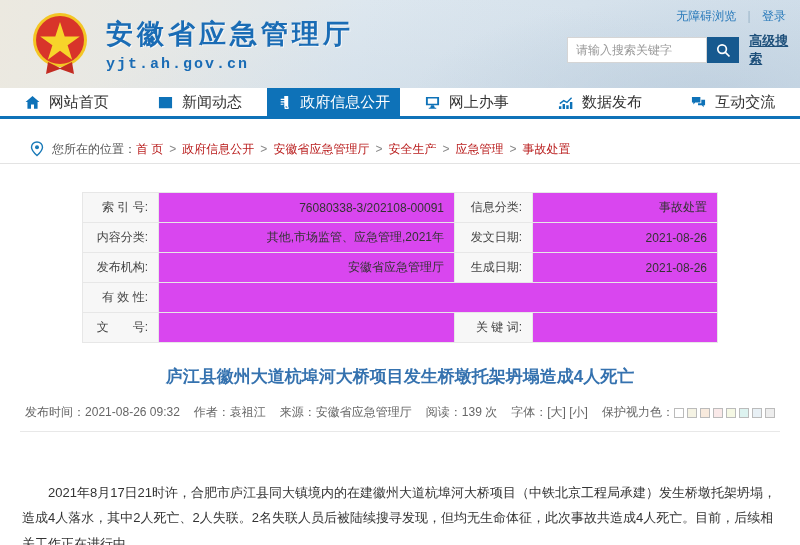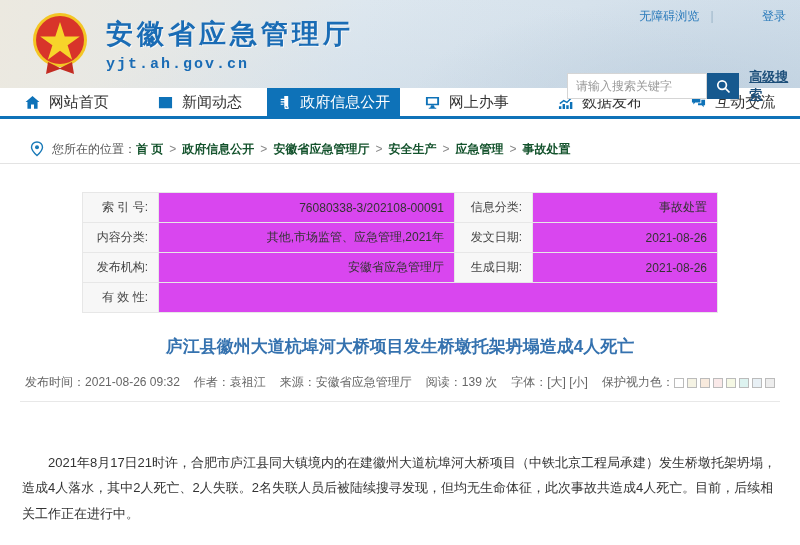--- a/index.html
+++ b/index.html
@@ -10,48 +10,48 @@
   }
   
   .banner {
     position:relative; height:88px;
     background:
       radial-gradient(ellipse 420px 150px at 88% 115%, rgba(176,196,214,.55), rgba(176,196,214,0) 70%),
       radial-gradient(ellipse 520px 180px at 55% 140%, rgba(199,214,227,.5), rgba(199,214,227,0) 70%),
       linear-gradient(100deg,#ece9e0 0%, #e6e8e6 22%, #dde7ef 45%, #d6e2ec 72%, #cfdde9 100%);
   }
   .topbar { position:absolute; top:8px; right:14px; font-size:12px; color:#2b7bbb; }
-  .topbar a { color:#2b7bbb; text-decoration:none; cursor:pointer;margin-left:37px; }
+  .topbar a { color:#2b7bbb; text-decoration:none; cursor:pointer; }
   .topbar .sep { color:#9ab4c8; margin:0 8px; }
   .logo-wrap { position:absolute; left:28px; top:10px; display:flex; align-items:center; }
   .emblem { width:64px; height:68px; flex:0 0 auto; }
   .site-text { margin-left:14px; }
   .site-name { font-size:27px; font-weight:bold; color:#1a6cb5; letter-spacing:4px;
                text-shadow:1px 1px 0 rgba(255,255,255,.7); }
   .site-url  { font-size:15px; font-weight:bold; color:#1a6cb5; letter-spacing:2px; margin-top:4px;font-family:Liberation Mono, monospace; }
-  .search-area { position:absolute; top:32px; left:567px; display:flex; align-items:center;margin-top:36px; }
+  .search-area { position:absolute; top:32px; left:567px; display:flex; align-items:center; }
   .search-input { width:140px; height:26px; border:1px solid #d5d5d5; background:#fff;
                   font-size:12px; padding:0 8px; color:#333; outline:none; }
   .search-input::placeholder { color:#999; }
   .search-btn { width:33px; height:26px; background:#16598f; border:none; cursor:pointer;
                 display:flex; align-items:center; justify-content:center; }
   .adv-search { margin-left:10px; font-size:13px; font-weight:bold; color:#1d4f7a;
                 text-decoration:underline; cursor:pointer; }
   
   .nav { display:flex; height:31px; background:#ffffff; border-bottom:3px solid #0e72b8; }
   .nav-item { flex:1 1 0; display:flex; align-items:center; justify-content:center;
               gap:9px; font-size:15px; color:#333; cursor:pointer; }
   .nav-item .nicon { color:#0e72b8; display:flex; }
   .nav-item.active { background:#0e72b8; color:#ffffff; }
   .nav-item.active .nicon { color:#ffffff; }
   
   .crumb-bar { height:45px; display:flex; align-items:center; padding:16px 0 0 30px;
                border-bottom:1px solid #e3e3e3; background:#fff; font-size:12px; color:#555; }
   .crumb-bar .picon { margin-right:8px; display:flex; }
-  .crumb-bar a { color:#14532d; text-decoration:none; cursor:pointer;font-weight:bold; }
+  .crumb-bar a { color:#b91c1c; text-decoration:none; cursor:pointer; }
   .crumb-sep { margin:0 6px; color:#888; }
   
   .doc-table { width:636px; margin:28px auto 0; border-collapse:collapse; table-layout:fixed;
                font-size:12px; }
   .doc-table td { border:1px solid #e7e7e7; height:30px; padding:0 10px; color:#333; }
   .doc-table td.lbl { background:#f7f7f7; text-align:right; color:#444; white-space:nowrap; }
   .doc-table td.val { background:#d946ef; text-align:right; }
   
   .art-title { margin-top:22px; text-align:center; font-size:17px; font-weight:bold; color:#3572af; }
   .art-meta { margin-top:16px; text-align:center; font-size:12px; color:#666;
@@ -196,20 +196,26 @@
   </tr>
   <tr>
     <td class="lbl">发布机构:</td>
     <td class="val">安徽省应急管理厅</td>
     <td class="lbl">生成日期:</td>
     <td class="val">2021-08-26</td>
   </tr>
   <tr>
     <td class="lbl">有 效 性:</td>
     <td class="val" colspan="3"></td>
+  </tr>
+  <tr>
+    <td class="lbl">文　　号:</td>
+    <td class="val"></td>
+    <td class="lbl">关 键 词:</td>
+    <td class="val"></td>
   </tr>
 </tbody>
   </table>
 
 <h1 class="art-title">庐江县徽州大道杭埠河大桥项目发生桥墩托架坍塌造成4人死亡</h1>
 
 <div class="art-meta">
   <span>发布时间：2021-08-26 09:32</span>
   <span>作者：袁祖江</span>
   <span>来源：安徽省应急管理厅</span>

